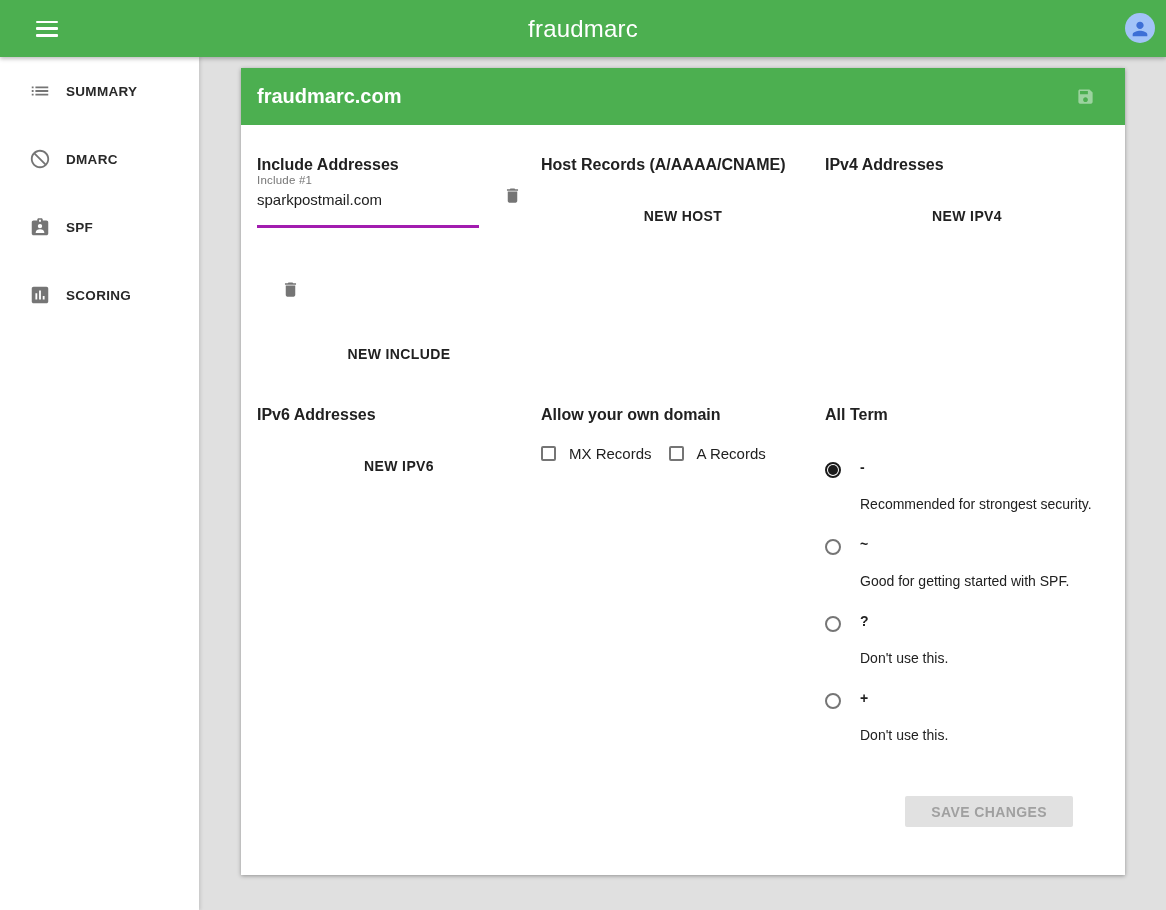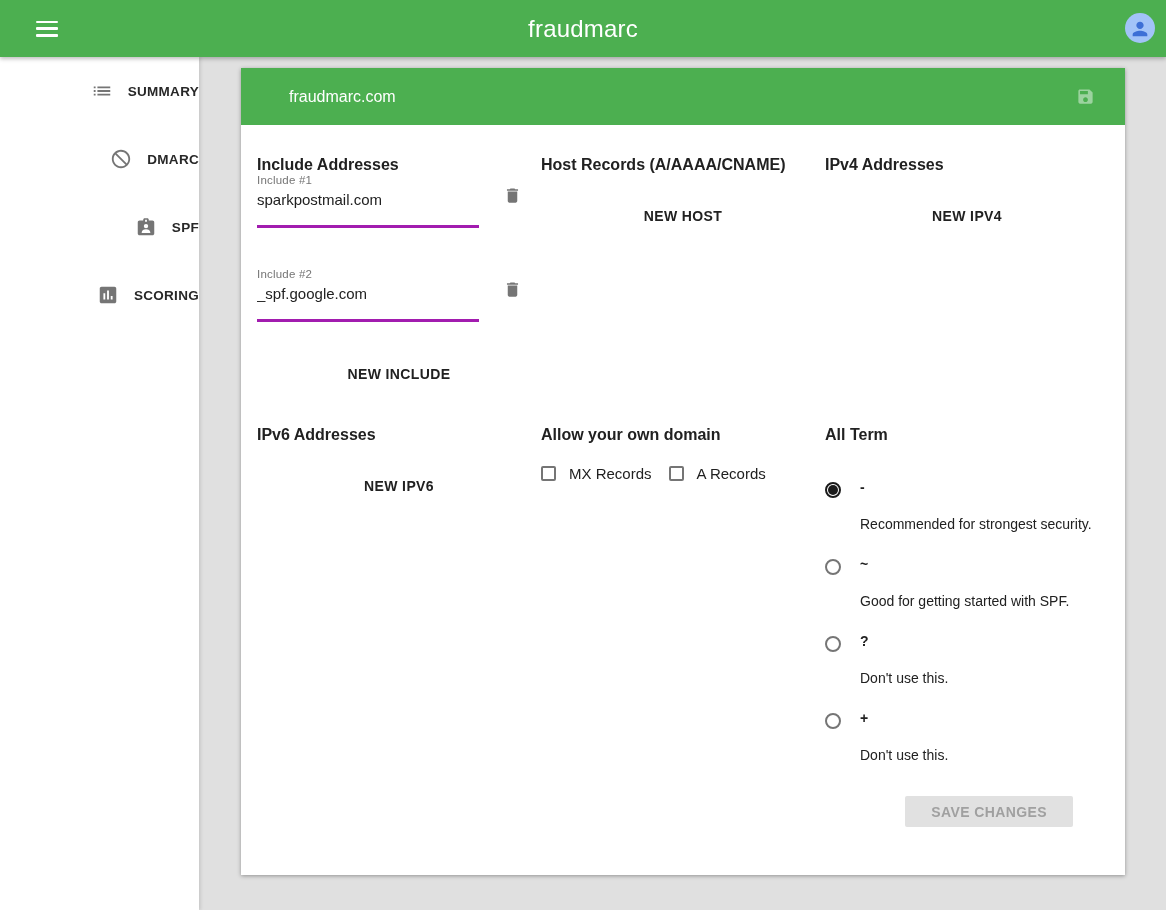--- a/index.html
+++ b/index.html
@@ -31,23 +31,22 @@
   }
   .avatar svg { width: 22px; height: 22px; fill: #3D6FD6; margin-top: 2px; }
 
   
   .layout { display: flex; height: 853px; }
   .sidebar {
     width: 199px; background: #ffffff; z-index: 10;
     box-shadow: 2px 0 3px rgba(0,0,0,0.10);
   }
   .sidebar-item {
-    height: 68px; display: flex; align-items: center; padding-left: 0;
+    height: 68px; display: flex; align-items: center; padding-left: 29px;
     cursor: pointer;
-    justify-content: flex-end;
   }
   .sidebar-item .icon { width: 22px; height: 22px; display: inline-flex; }
   .sidebar-item .icon svg { width: 22px; height: 22px; fill: #757575; }
   .sidebar-item .label {
     margin-left: 15px; font-size: 13.5px; font-weight: 700; color: #282828;
     letter-spacing: 0.3px;
   }
 
   .main { flex: 1; background: #E0E0E0; padding: 11px 0 0 42px; }
 
@@ -55,21 +54,21 @@
   .card {
     width: 884px; height: 807px; background: #ffffff;
     box-shadow: 0 1px 4px rgba(0,0,0,0.35);
     display: flex; flex-direction: column;
   }
   .card-header {
     height: 57px; flex: none; background: #4CAF50;
     display: flex; align-items: center; justify-content: space-between;
     padding: 0 30px 0 16px;
   }
-  .card-title { color: #ffffff; font-size: 16px; font-weight: 400; margin-left: 32px; }
+  .card-title { color: #ffffff; font-size: 20px; font-weight: 700; }
   .save-icon-btn { background: none; border: none; cursor: pointer; display: flex; padding: 0; }
   .save-icon-btn svg { width: 19px; height: 19px; fill: rgba(255,255,255,0.45); }
 
   .card-content { flex: 1; display: flex; flex-direction: column; padding: 0 16px; }
   .grid-row { display: grid; grid-template-columns: 1fr 1fr 1fr; }
   .row-1 { margin-top: 31px; }
   .row-2 { margin-top: 36px; }
 
   .section-heading { font-size: 16px; font-weight: 700; color: #212121; }
 
@@ -211,24 +210,20 @@
                 <input type="text" value="sparkpostmail.com" style="">
               </div>
               <button class="trash-btn">
                 <svg viewBox="0 0 24 24">
                     <path d="M6 19c0 1.1.9 2 2 2h8c1.1 0 2-.9 2-2V7H6v12zM19 4h-3.5l-1-1h-5l-1 1H5v2h14V4z"></path>
                   </svg>
               </button>
             </div>
 
             <div class="field-row second">
-              <div class="field">
-                <label class="field-label">Include #2</label>
-                <input type="text" value="_spf.google.com" style="">
-              </div>
               <button class="trash-btn">
                 <svg viewBox="0 0 24 24">
                     <path d="M6 19c0 1.1.9 2 2 2h8c1.1 0 2-.9 2-2V7H6v12zM19 4h-3.5l-1-1h-5l-1 1H5v2h14V4z"></path>
                   </svg>
               </button>
             </div>
 
             <div class="center new-include-wrap">
               <button class="text-button">NEW INCLUDE</button>
             </div>

